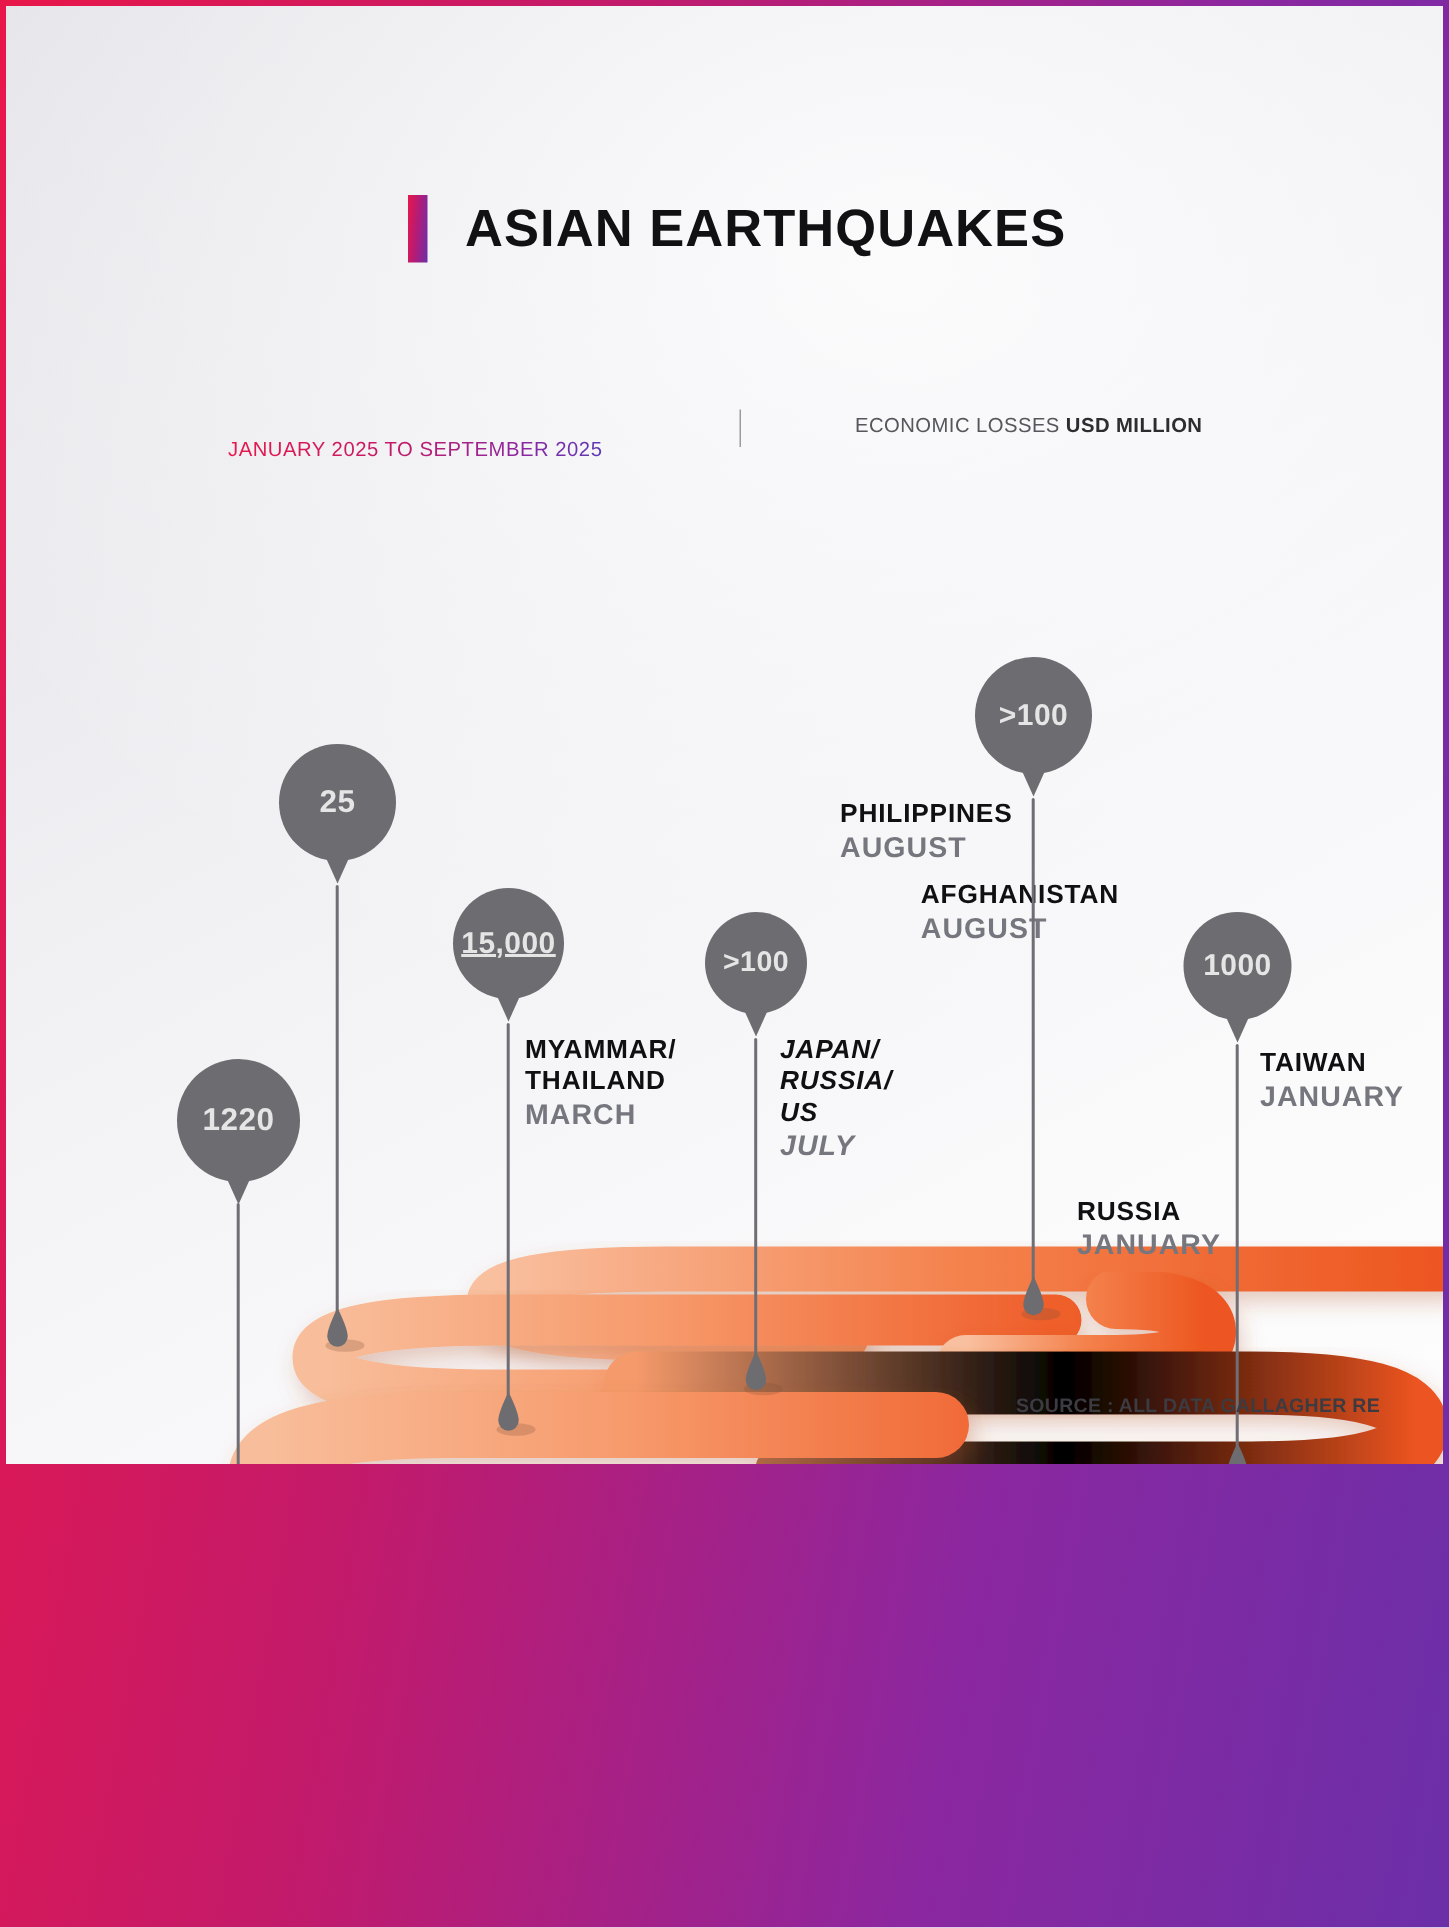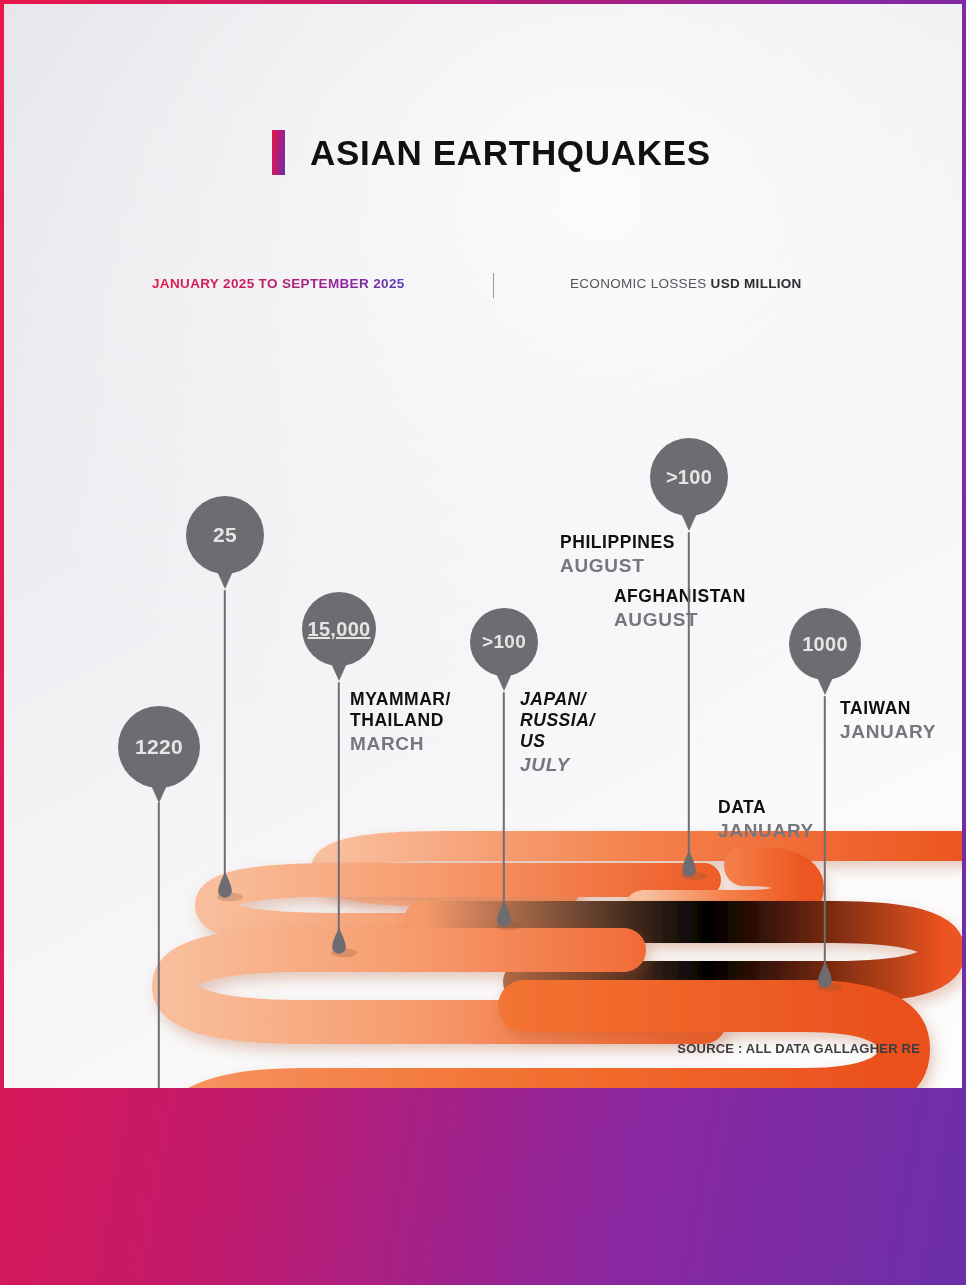--- a/index.html
+++ b/index.html
@@ -7,42 +7,42 @@
     width:966px;height:1285px;overflow:hidden;
     font-family:"Liberation Sans","DejaVu Sans",sans-serif;
     background:#ffffff;
   }
   #poster{
     position:relative;width:966px;height:1285px;box-sizing:border-box;
     background:linear-gradient(100deg,#E8174A 0%,#C21A6B 35%,#8B27A0 70%,#6B2FA8 100%);
     padding:4px;
   }
   #canvas{
-    position:relative;width:958px;height:1084px;overflow:hidden;
+    position:relative;width:958px;height:972px;overflow:hidden;
     background:
       radial-gradient(120% 90% at 62% 18%, #FBFBFC 0%, rgba(251,251,252,0) 60%),
       linear-gradient(152deg,#E4E4E9 0%,#EBEBEF 28%,#F3F3F6 52%,#FAFAFB 78%,#FDFDFE 100%);
   }
 
   
   .header{position:absolute;left:0;top:0;width:100%;}
   .title-row{
     position:absolute;left:268px;top:126px;display:flex;align-items:center;gap:25px;
   }
   .accent-bar{
     width:13px;height:45px;flex:0 0 13px;
     background:linear-gradient(95deg,#E8174A 0%,#B01C7A 50%,#6B2FA8 100%);
   }
   .title{
     font-size:35px;font-weight:bold;letter-spacing:0.7px;color:#111114;
     line-height:1;white-space:nowrap;
   }
   .subtitle-row{position:absolute;left:148px;top:272px;width:700px;height:22px;}
   .sub-left{
-    position:absolute;left:0;top:0;font-size:13.5px;font-weight:bold;letter-spacing:0.35px;
+    position:absolute;left:0;top:16px;font-size:13.5px;font-weight:normal;letter-spacing:0.35px;
     background:linear-gradient(90deg,#E8174A 0%,#C11B68 45%,#8D26A0 78%,#5C3AB5 100%);
     -webkit-background-clip:text;background-clip:text;color:transparent;
     white-space:nowrap;
   }
   .sub-div{position:absolute;left:341px;top:-3px;width:1px;height:25px;background:#9a9aa2;}
   .sub-right{
     position:absolute;left:418px;top:0;font-size:13.5px;letter-spacing:0.3px;
     color:#56565d;white-space:nowrap;
   }
   .sub-right b{color:#2c2c31;font-weight:bold;}
@@ -191,21 +191,21 @@
           <div class="stem" style="top: 798px; height: 372px;"></div>
           <div class="tip" style="top: 1164px;">
             <svg width="22" height="30" viewBox="0 0 22 30">
               <ellipse cx="16" cy="25" rx="13" ry="4.2" fill="#7a5038" opacity="0.25"></ellipse>
               <path d="M11 0 C 11 0 4.2 13 4.2 19 A 6.8 6.8 0 0 0 17.8 19 C 17.8 13 11 0 11 0 Z" fill="#6C6C71"></path>
             </svg>
           </div>
         </div>
         <div class="pin-label lbl-right" style="top: 793px; right: 148px;">
           <div class="country">
-            <div>DATA</div>
+            <div>RUSSIA</div>
           </div>
           <div class="month">JANUARY</div>
         </div>
         <div class="pin" style="left: 221px; top: 0px; width: 0px; height: 0px;">
           <div class="bulb" style="width: 78px; height: 78px; top: 492px;">
             <span style="font-size: 21px;">25</span>
           </div>
           <div class="stem" style="top: 586px; height: 288px;"></div>
           <div class="tip" style="top: 868px;">
             <svg width="22" height="30" viewBox="0 0 22 30">

